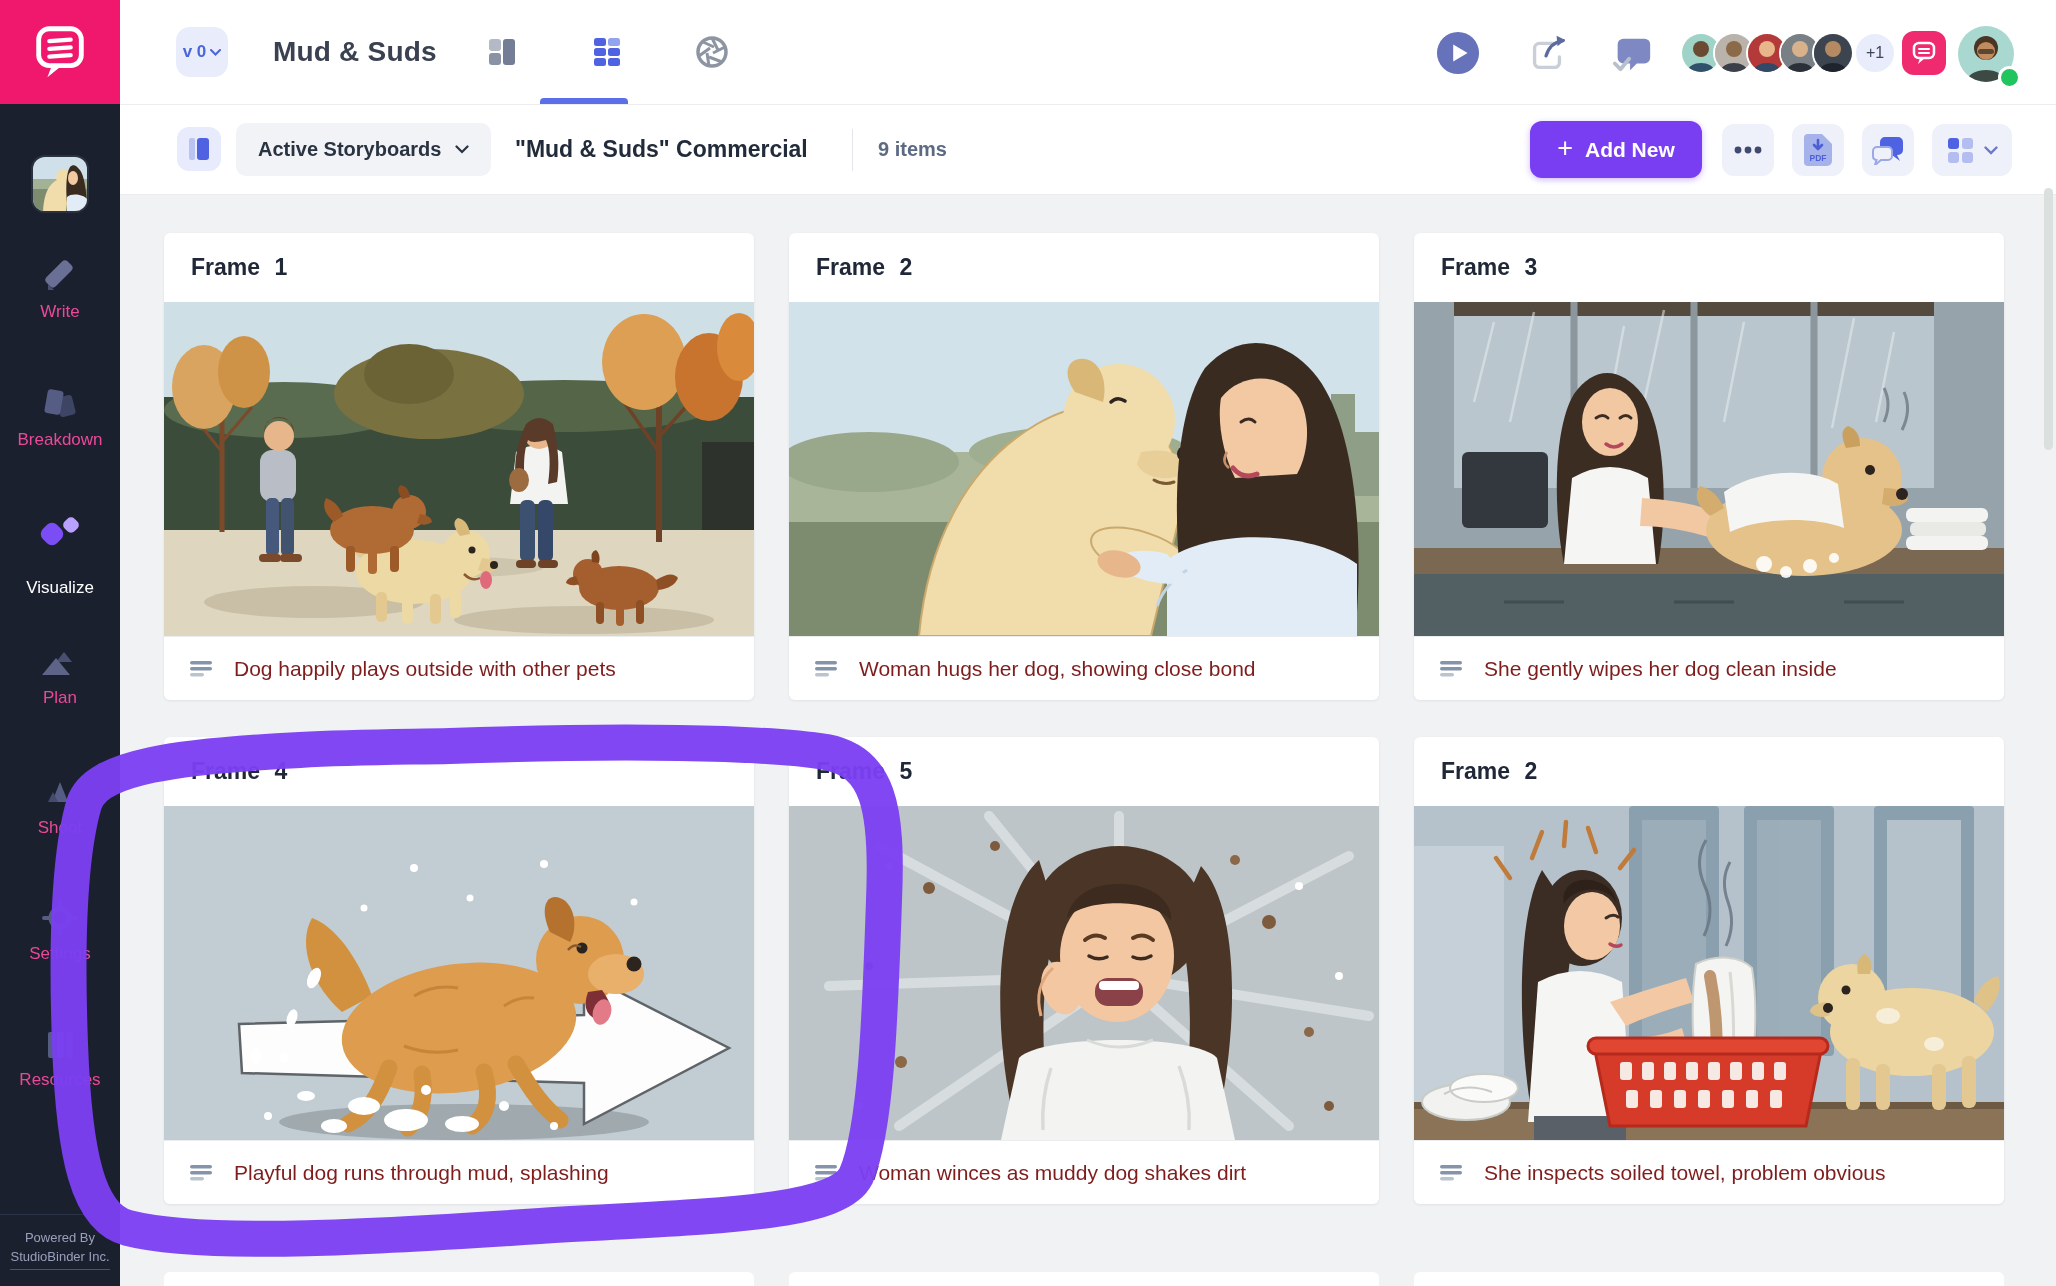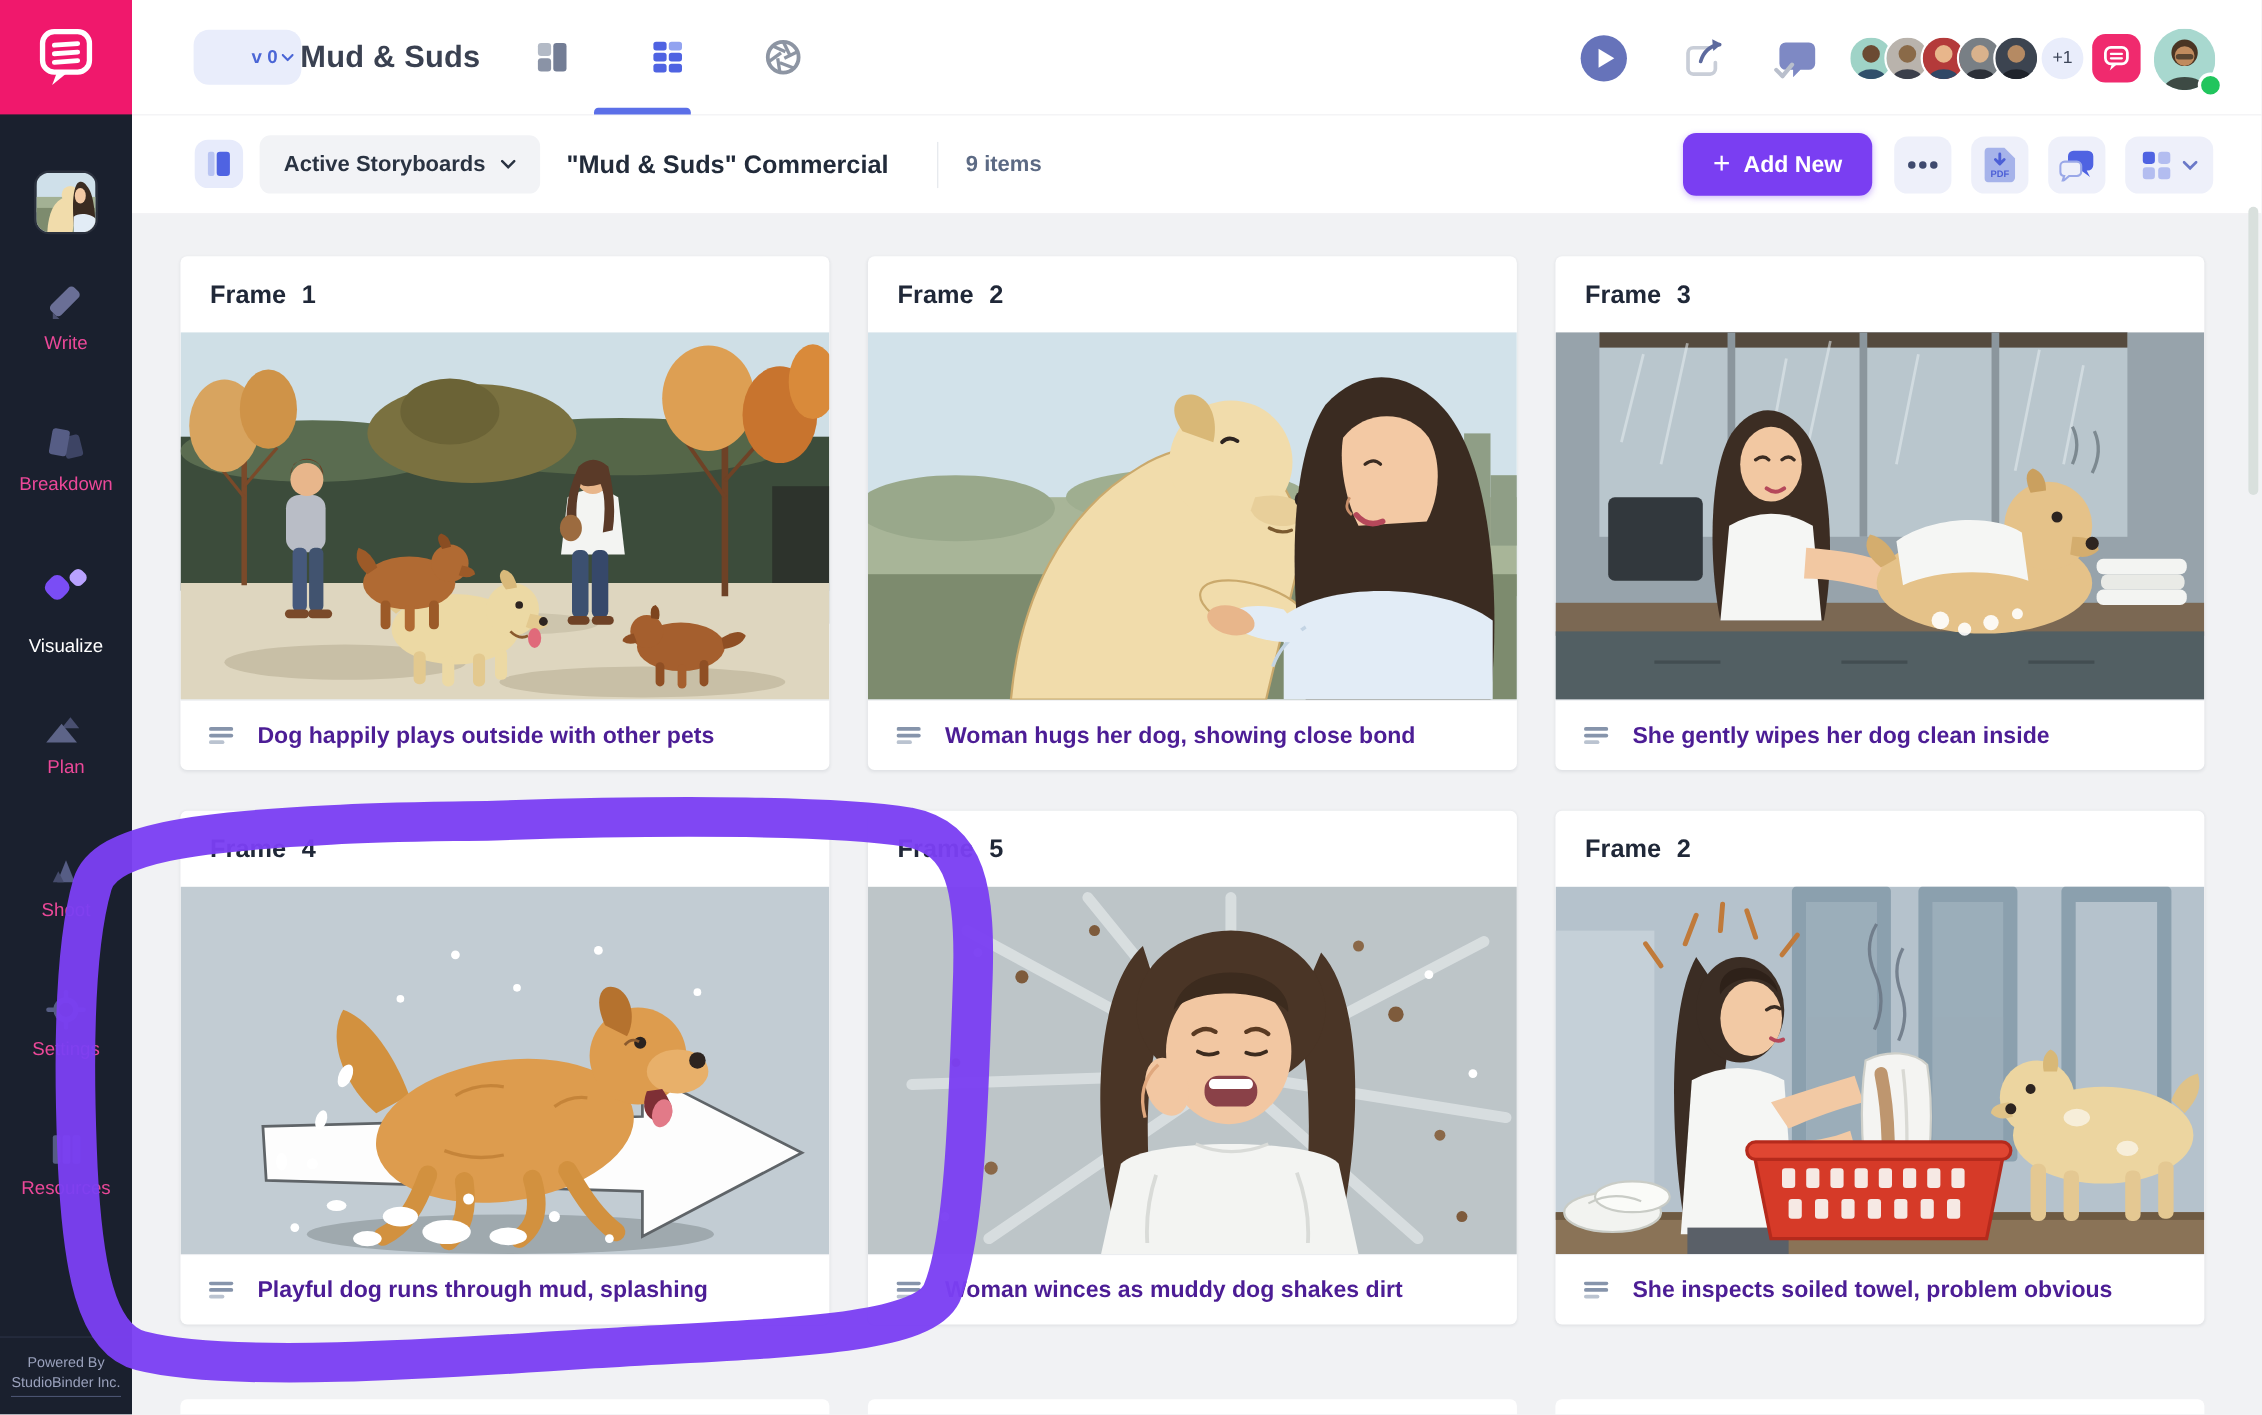--- a/index.html
+++ b/index.html
@@ -14,21 +14,21 @@
   .proj-thumb{position:absolute;left:33px;top:157px;width:54px;height:54px;border-radius:12px;overflow:hidden;box-shadow:0 0 0 2px rgba(255,255,255,.08);}
   .nav-item{position:absolute;left:0;width:120px;text-align:center;}
   .nav-item .nicon{height:40px;display:flex;align-items:center;justify-content:center;margin-bottom:6px;}
   .nav-item .nlabel{font-size:17px;color:#ec4899;line-height:20px;}
   .nav-item.active .nlabel{color:#ffffff;font-weight:500;margin-top:24px;}
   .powered{position:absolute;left:0;bottom:16px;width:120px;text-align:center;border-top:1px solid #2b3346;padding-top:14px;}
   .powered .p1{font-size:13px;color:#99a0bb;line-height:18px;}
   .powered .p2{font-size:13px;color:#99a0bb;line-height:18px;border-bottom:1px solid #4a5370;display:inline-block;padding-bottom:3px;}
   
   .header{position:absolute;left:120px;top:0;width:1936px;height:104px;background:#ffffff;border-bottom:1px solid #ededf0;z-index:4;}
-  .vchip{position:absolute;left:56px;top:27px;width:52px;height:50px;background:#e9edfb;border-radius:14px;display:flex;align-items:center;justify-content:center;gap:4px;font-size:17px;font-weight:700;color:#4b66d6;cursor:pointer;padding-left:46px;}
+  .vchip{position:absolute;left:56px;top:27px;width:52px;height:50px;background:#e9edfb;border-radius:14px;display:flex;align-items:center;justify-content:center;gap:4px;font-size:17px;font-weight:700;color:#4b66d6;cursor:pointer;}
   .htitle{position:absolute;left:153px;top:0;height:104px;display:flex;align-items:center;font-size:28px;font-weight:600;color:#3a4151;letter-spacing:.2px;}
   .tabbtn{position:absolute;top:30px;width:44px;height:44px;display:flex;align-items:center;justify-content:center;border-radius:8px;cursor:pointer;}
   .tab-underline{position:absolute;left:420px;top:98px;width:88px;height:6px;background:#5b6fe8;border-radius:4px 4px 0 0;}
   .hbtn{position:absolute;top:30px;width:44px;height:44px;display:flex;align-items:center;justify-content:center;cursor:pointer;}
   .avatars{position:absolute;left:1560px;top:32px;height:42px;}
   .av{position:absolute;top:0;width:42px;height:42px;border-radius:50%;border:2px solid #ffffff;box-sizing:border-box;overflow:hidden;}
   .av-more{position:absolute;left:174px;top:0;width:42px;height:42px;border-radius:50%;background:#e9edfb;border:2px solid #fff;box-sizing:border-box;display:flex;align-items:center;justify-content:center;font-size:16px;color:#3d4659;font-weight:500;}
   .pinkbtn{position:absolute;left:1782px;top:31px;width:44px;height:44px;border-radius:12px;background:#f02a6e;display:flex;align-items:center;justify-content:center;cursor:pointer;}
   .useravatar{position:absolute;left:1838px;top:26px;width:56px;height:56px;border-radius:50%;overflow:hidden;cursor:pointer;}
   .statusdot{position:absolute;left:1878px;top:66px;width:17px;height:17px;border-radius:50%;background:#21c55d;border:3px solid #fff;box-sizing:content-box;}
@@ -41,21 +41,21 @@
   .icount{position:absolute;left:758px;top:0;height:89px;display:flex;align-items:center;font-size:20px;font-weight:700;color:#5c6a84;}
   .addnew{position:absolute;left:1410px;top:16px;width:172px;height:57px;background:#7a3ef2;border-radius:12px;display:flex;align-items:center;justify-content:center;gap:12px;color:#fff;font-size:21px;font-weight:600;cursor:pointer;box-shadow:0 2px 6px rgba(122,62,242,.35);}
   .addnew .plus{font-size:27px;font-weight:400;line-height:1;margin-top:-2px;}
   .sqbtn{position:absolute;top:19px;width:52px;height:52px;background:#eef0fa;border-radius:12px;display:flex;align-items:center;justify-content:center;cursor:pointer;}
   
   .content{position:absolute;left:120px;top:194px;width:1936px;height:1092px;background:#f1f2f4;}
   .card{position:absolute;width:590px;height:467px;background:#ffffff;border-radius:6px;box-shadow:0 1px 3px rgba(25,32,46,.08);overflow:hidden;}
   .card .chead{height:69px;display:flex;align-items:center;padding-left:27px;font-size:23px;font-weight:700;color:#202838;word-spacing:8px;}
   .card .cimg{height:334px;width:590px;}
   .card .ccap{height:63px;border-top:1px solid #ebedf0;display:flex;align-items:center;padding:0 26px;gap:20px;}
-  .card .ccap .txt{font-size:21px;color:#4c1d95;font-weight:bold;}
+  .card .ccap .txt{font-size:21px;color:#7f1d1d;}
   .capicon{flex:0 0 auto;}
   .stub{position:absolute;width:590px;height:14px;background:#ffffff;border-radius:6px 6px 0 0;}
   .scrollthumb{position:absolute;left:2044px;top:188px;width:9px;height:262px;background:#d9e0dd;border-radius:5px;z-index:8;cursor:pointer;}
   .annotation{position:absolute;left:0;top:0;width:2056px;height:1286px;z-index:60;pointer-events:none;}
 </style>
 </head>
 <body>
 
 <div class="sidebar">
   <div class="logo">

